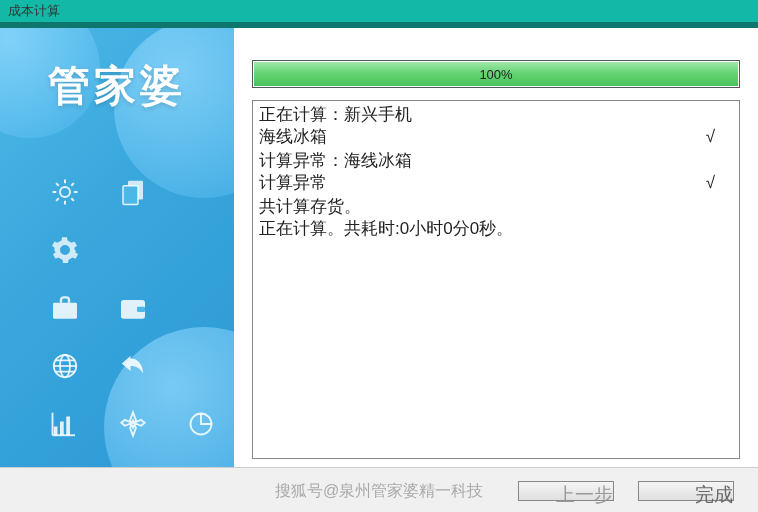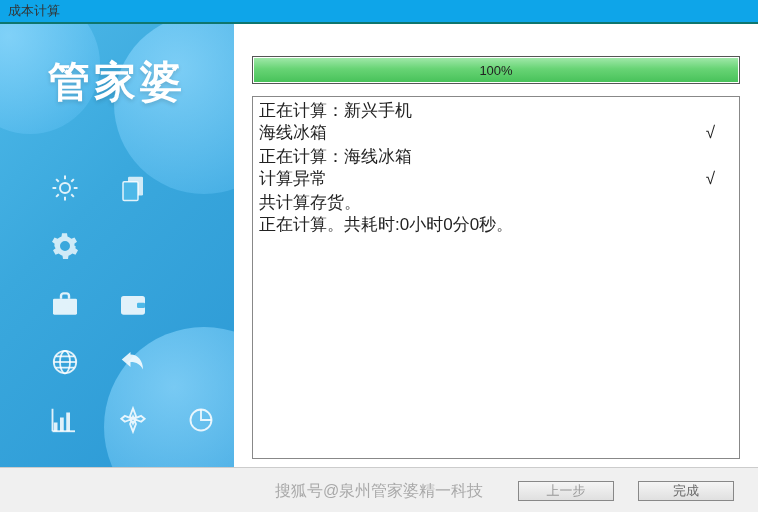--- a/index.html
+++ b/index.html
@@ -7,26 +7,26 @@
   width: 758px;
   height: 512px;
   font-family: "Microsoft YaHei", "SimSun", sans-serif;
   background: #fff;
   overflow: hidden;
 }
 .window-title {
   padding: 2px 8px;
   font-size: 13px;
   color: #333;
-  background: #0ea5e9;
+  background: #14b8a6;
 }
 .main-area {
   display: flex;
   height: 445px;
-  border-top: 2px solid #0f766e;
+  border-top: 6px solid #0f766e;
 }
 .sidebar {
   width: 234px;
   height: 100%;
   background: linear-gradient(135deg, #4db8e8 0%, #3aa8dd 40%, #2b98d5 100%);
   position: relative;
   overflow: hidden;
 }
 .bubble {
   position: absolute;
@@ -109,23 +109,24 @@
   padding: 0 24px;
   gap: 24px;
   border-top: 1px solid #ccc;
   background: #f0f0f0;
 }
 .btn {
   width: 96px;
   height: 20px;
   border: 1px solid #888;
   background: linear-gradient(#f5f5f5, #e0e0e0);
-  font-size: 13px;
+  font-size: 19px;
   color: #666;
   cursor: pointer;
+  text-align: right;
 }
 .btn.disabled { color: #999; }
 .watermark {
   position: absolute;
   bottom: 10px;
   left: 50%;
   transform: translateX(-50%);
   font-size: 16px;
   color: rgba(120,120,120,0.6);
   pointer-events: none;
@@ -231,21 +232,21 @@
 
     <div class="log-box">
       <div class="log-block">
         <div>正在计算：新兴手机</div>
         <div class="log-entry">
           <span class="lt">海线冰箱</span>
           <span class="rt">√</span>
         </div>
       </div>
       <div class="log-block">
-        <div>正在计算：海线冰箱</div>
+        <div>计算异常：海线冰箱</div>
         <div class="log-entry">
           <span class="lt">计算异常</span>
           <span class="rt">√</span>
         </div>
       </div>
       <div class="log-block">
         <div>共计算存货。</div>
         <div>正在计算。共耗时:0小时0分0秒。</div>
       </div>
     </div>

